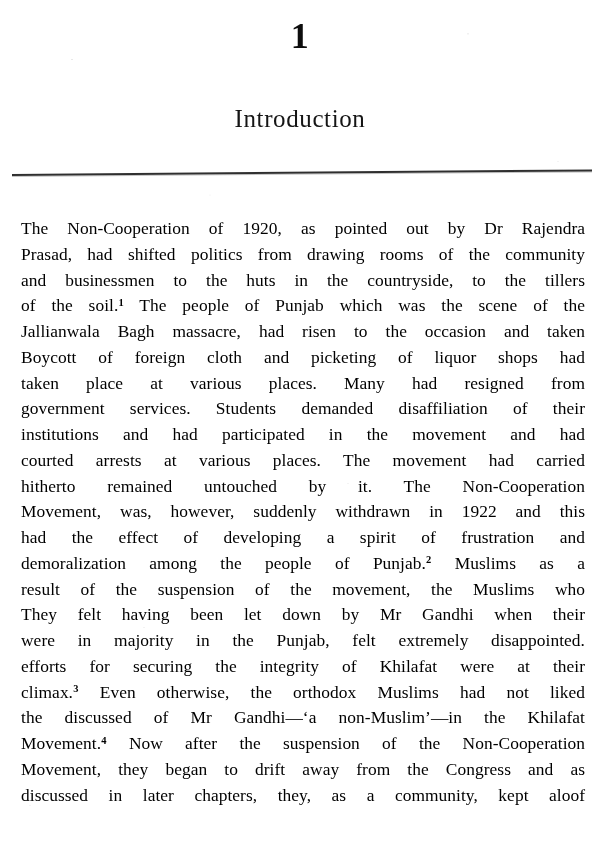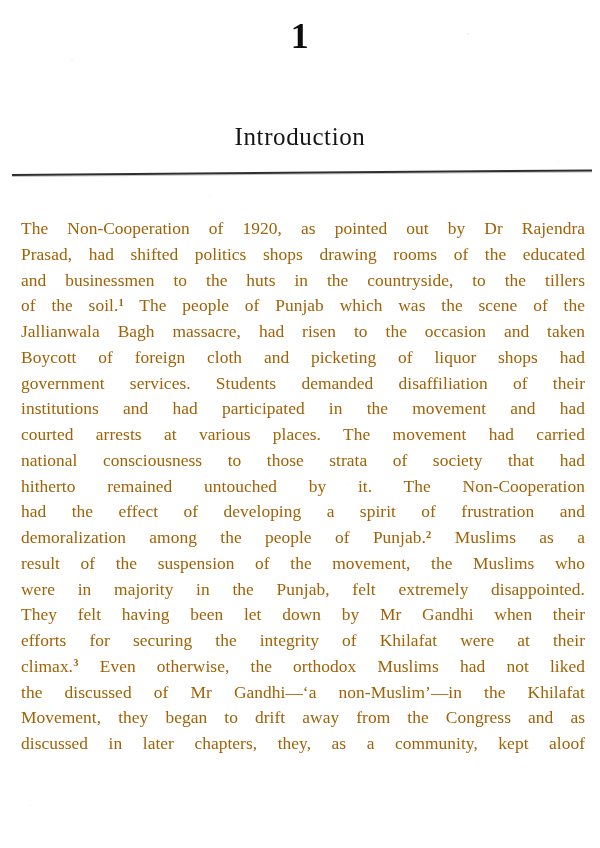--- a/index.html
+++ b/index.html
@@ -39,21 +39,21 @@
     font-family: "Liberation Serif", "DejaVu Serif", serif;
     font-weight: 700;
     font-size: 36px;
     line-height: 44px;
     letter-spacing: 0.5px;
     color: #0d0d0d;
   }
 
   .chapter-title {
     display: block;
-    margin-top: 64px;
+    margin-top: 46px;
     font-family: "Liberation Serif", "DejaVu Serif", serif;
     font-weight: 400;
     font-size: 25px;
     line-height: 30px;
     letter-spacing: 0.6px;
     color: #151515;
   }
 
   
   .head-rule-wrap {
@@ -94,21 +94,21 @@
     left: 21px;
     width: 564px;
   }
 
   .body-line {
     display: block;
     font-family: "Liberation Serif", "DejaVu Serif", serif;
     font-size: 17.4px;
     line-height: 25.75px;
     letter-spacing: 0.05px;
-    color: #a16207;
+    color: #000000;
     white-space: pre;
   }
 
   
   .body-line > .lt {
     display: inline-block;
     width: 564px;
     text-align: justify;
     text-align-last: justify;
     white-space: normal;
@@ -162,45 +162,47 @@
   </div>
 
   <div class="head-rule-wrap">
     <div class="head-rule-soft"></div>
     <div class="head-rule"></div>
   </div>
 
   <div class="body-block">
 
     <span class="body-line"><span class="lt">The Non-Cooperation of 1920, as pointed out by  Dr Rajendra</span></span>
-    <span class="body-line"><span class="lt">Prasad, had shifted politics shops drawing rooms of the educated</span></span>
+    <span class="body-line"><span class="lt">Prasad, had shifted politics from drawing rooms of the community</span></span>
     <span class="body-line"><span class="lt">and businessmen to  the  huts in  the  countryside,  to the tillers</span></span>
 
     <span class="body-line"><span class="lt"><span>of the soil.</span><sup class="fn">1</sup><span>  The people of Punjab which was  the  scene  of the</span></span></span>
 
     <span class="body-line"><span class="lt">Jallianwala Bagh massacre, had risen to the occasion and taken</span></span>
     <span class="body-line"><span class="lt">Boycott  of  foreign  cloth and picketing of  liquor  shops  had</span></span>
+    <span class="body-line"><span class="lt">taken  place  at  various  places.   Many   had  resigned  from</span></span>
     <span class="body-line"><span class="lt">government services.   Students demanded  disaffiliation of their</span></span>
     <span class="body-line"><span class="lt">institutions and  had  participated in  the  movement  and  had</span></span>
     <span class="body-line"><span class="lt">courted  arrests  at various places.   The  movement had carried</span></span>
-    <span class="body-line"><span class="lt">national  consciousness  to  those  strata  of  society  that  had</span></span>
     <span class="body-line"><span class="lt">hitherto  remained  untouched  by  it.   The   Non-Cooperation</span></span>
+    <span class="body-line"><span class="lt">Movement, was, however, suddenly withdrawn in 1922 and this</span></span>
     <span class="body-line"><span class="lt">had   the   effect   of   developing   a   spirit   of   frustration and</span></span>
 
     <span class="body-line"><span class="lt"><span>demoralization   among   the  people  of  Punjab.</span><sup class="fn">2</sup><span>  Muslims as a</span></span></span>
 
     <span class="body-line"><span class="lt">result  of  the  suspension  of  the movement,  the  Muslims who</span></span>
+    <span class="body-line"><span class="lt">They   felt   having   been   let down  by   Mr  Gandhi  when  their</span></span>
     <span class="body-line"><span class="lt">were  in  majority  in   the   Punjab,  felt  extremely  disappointed.</span></span>
-    <span class="body-line"><span class="lt">They   felt   having   been   let down  by   Mr  Gandhi  when  their</span></span>
     <span class="body-line"><span class="lt">efforts  for  securing  the  integrity  of  Khilafat  were  at  their</span></span>
 
     <span class="body-line"><span class="lt"><span>climax.</span><sup class="fn">3</sup><span>  Even otherwise, the orthodox  Muslims had not liked</span></span></span>
 
     <span class="body-line"><span class="lt">the discussed of Mr Gandhi—‘a non-Muslim’—in  the  Khilafat</span></span>
 
+    <span class="body-line"><span class="lt"><span>Movement.</span><sup class="fn">4</sup><span>  Now after the suspension of the Non-Cooperation</span></span></span>
 
     <span class="body-line"><span class="lt">Movement, they began to drift away from  the Congress and as</span></span>
     <span class="body-line last"><span class="lt">discussed  in later  chapters, they,  as a community,  kept  aloof</span></span>
 
   </div>
 
   <div class="scan-noise"></div>
   <div class="scan-edge"></div>
 
 </div>

